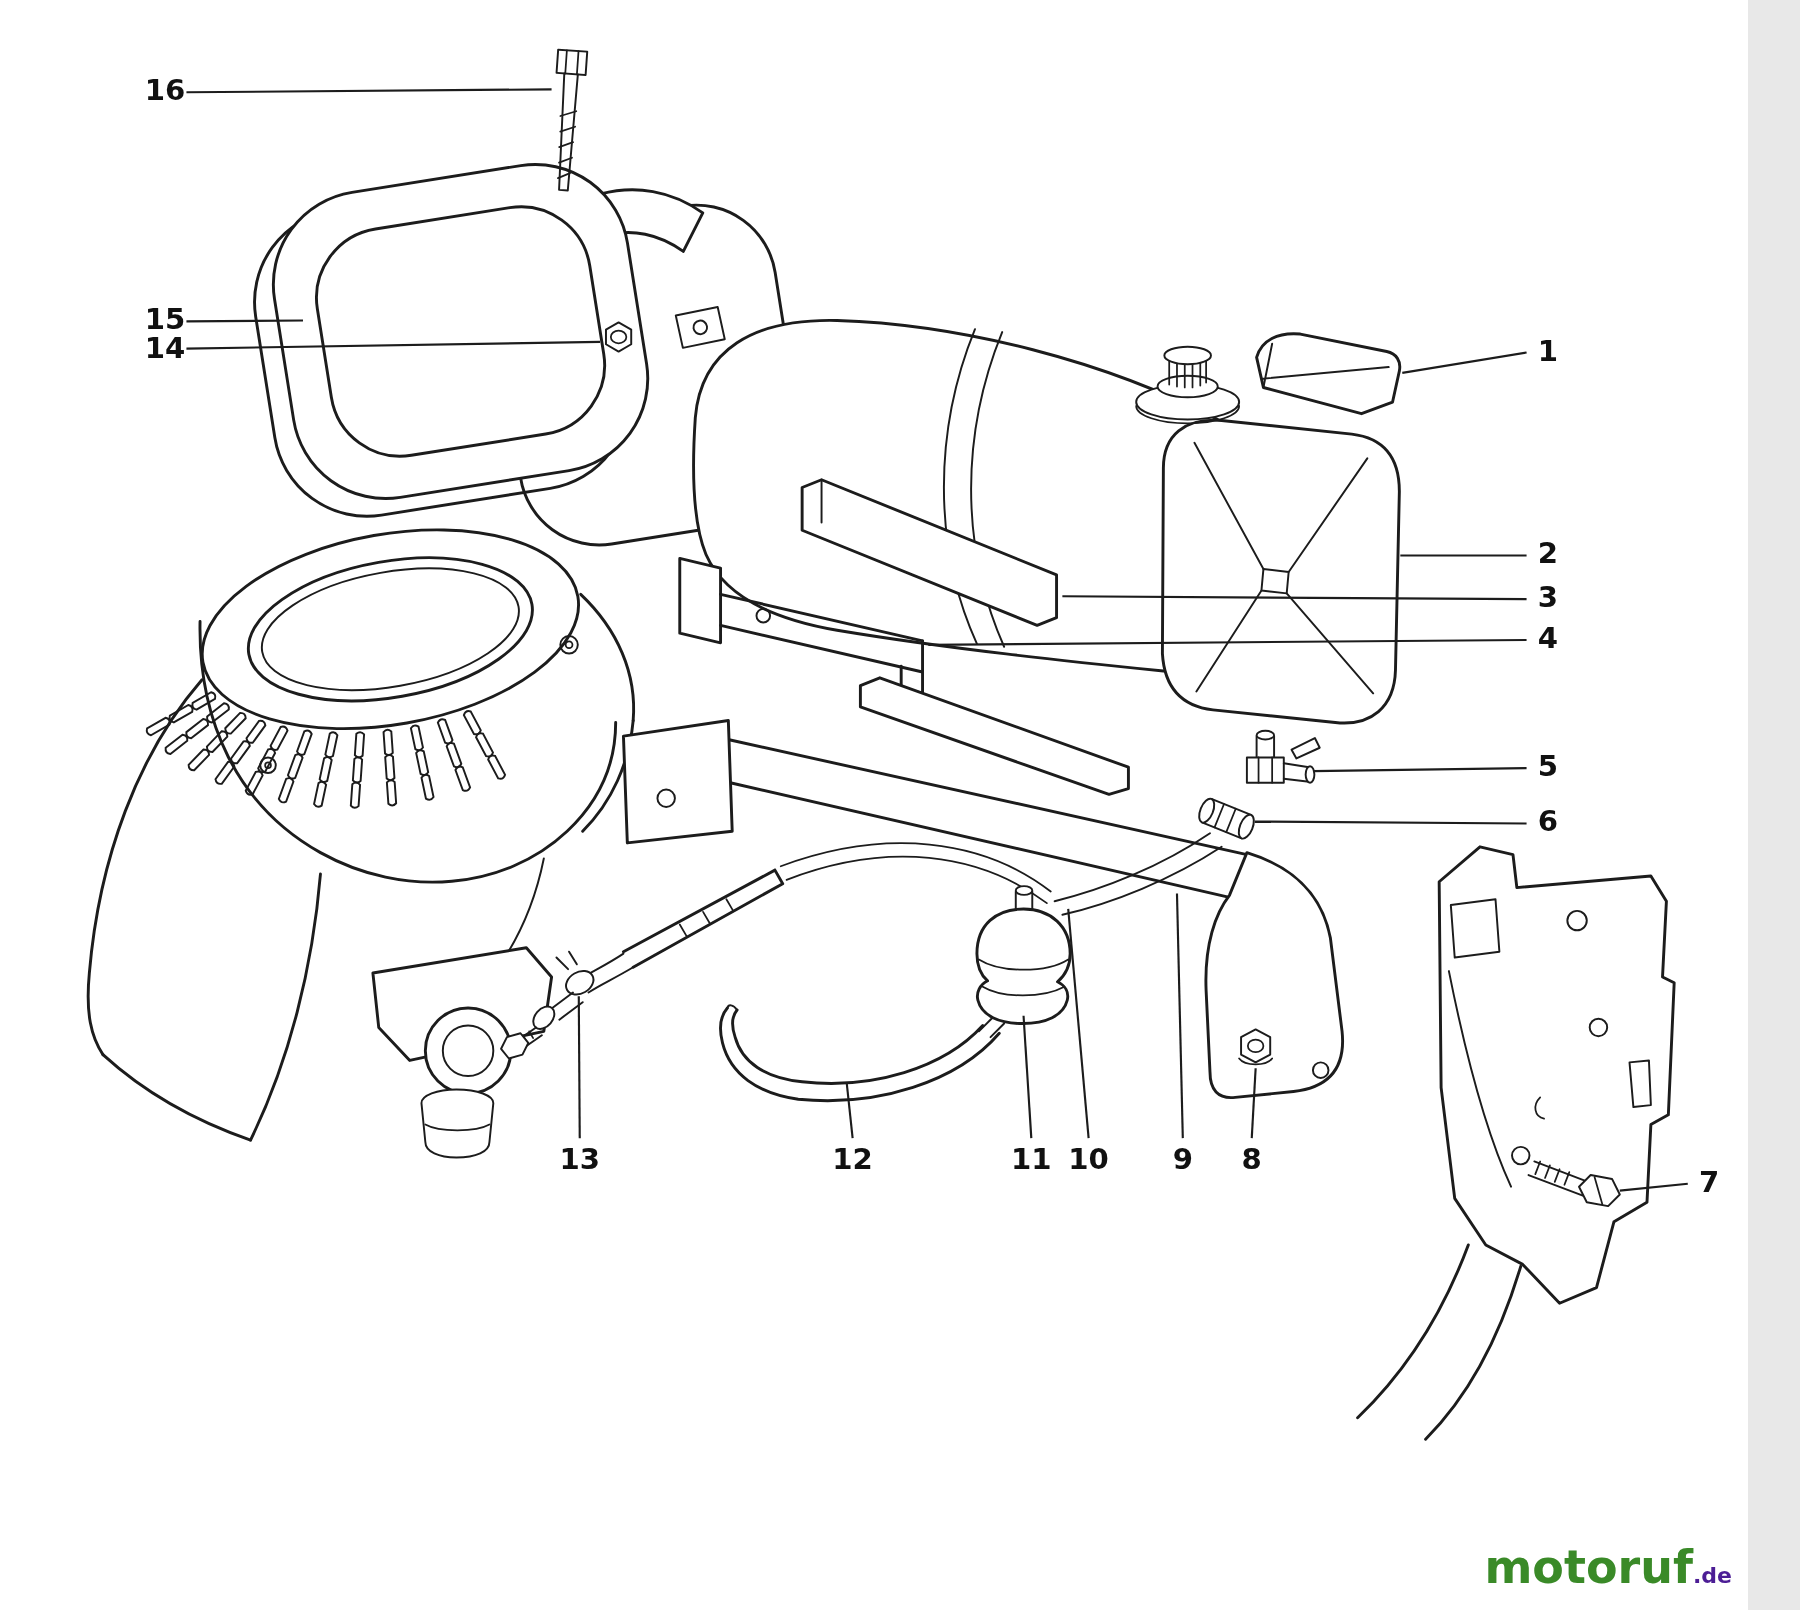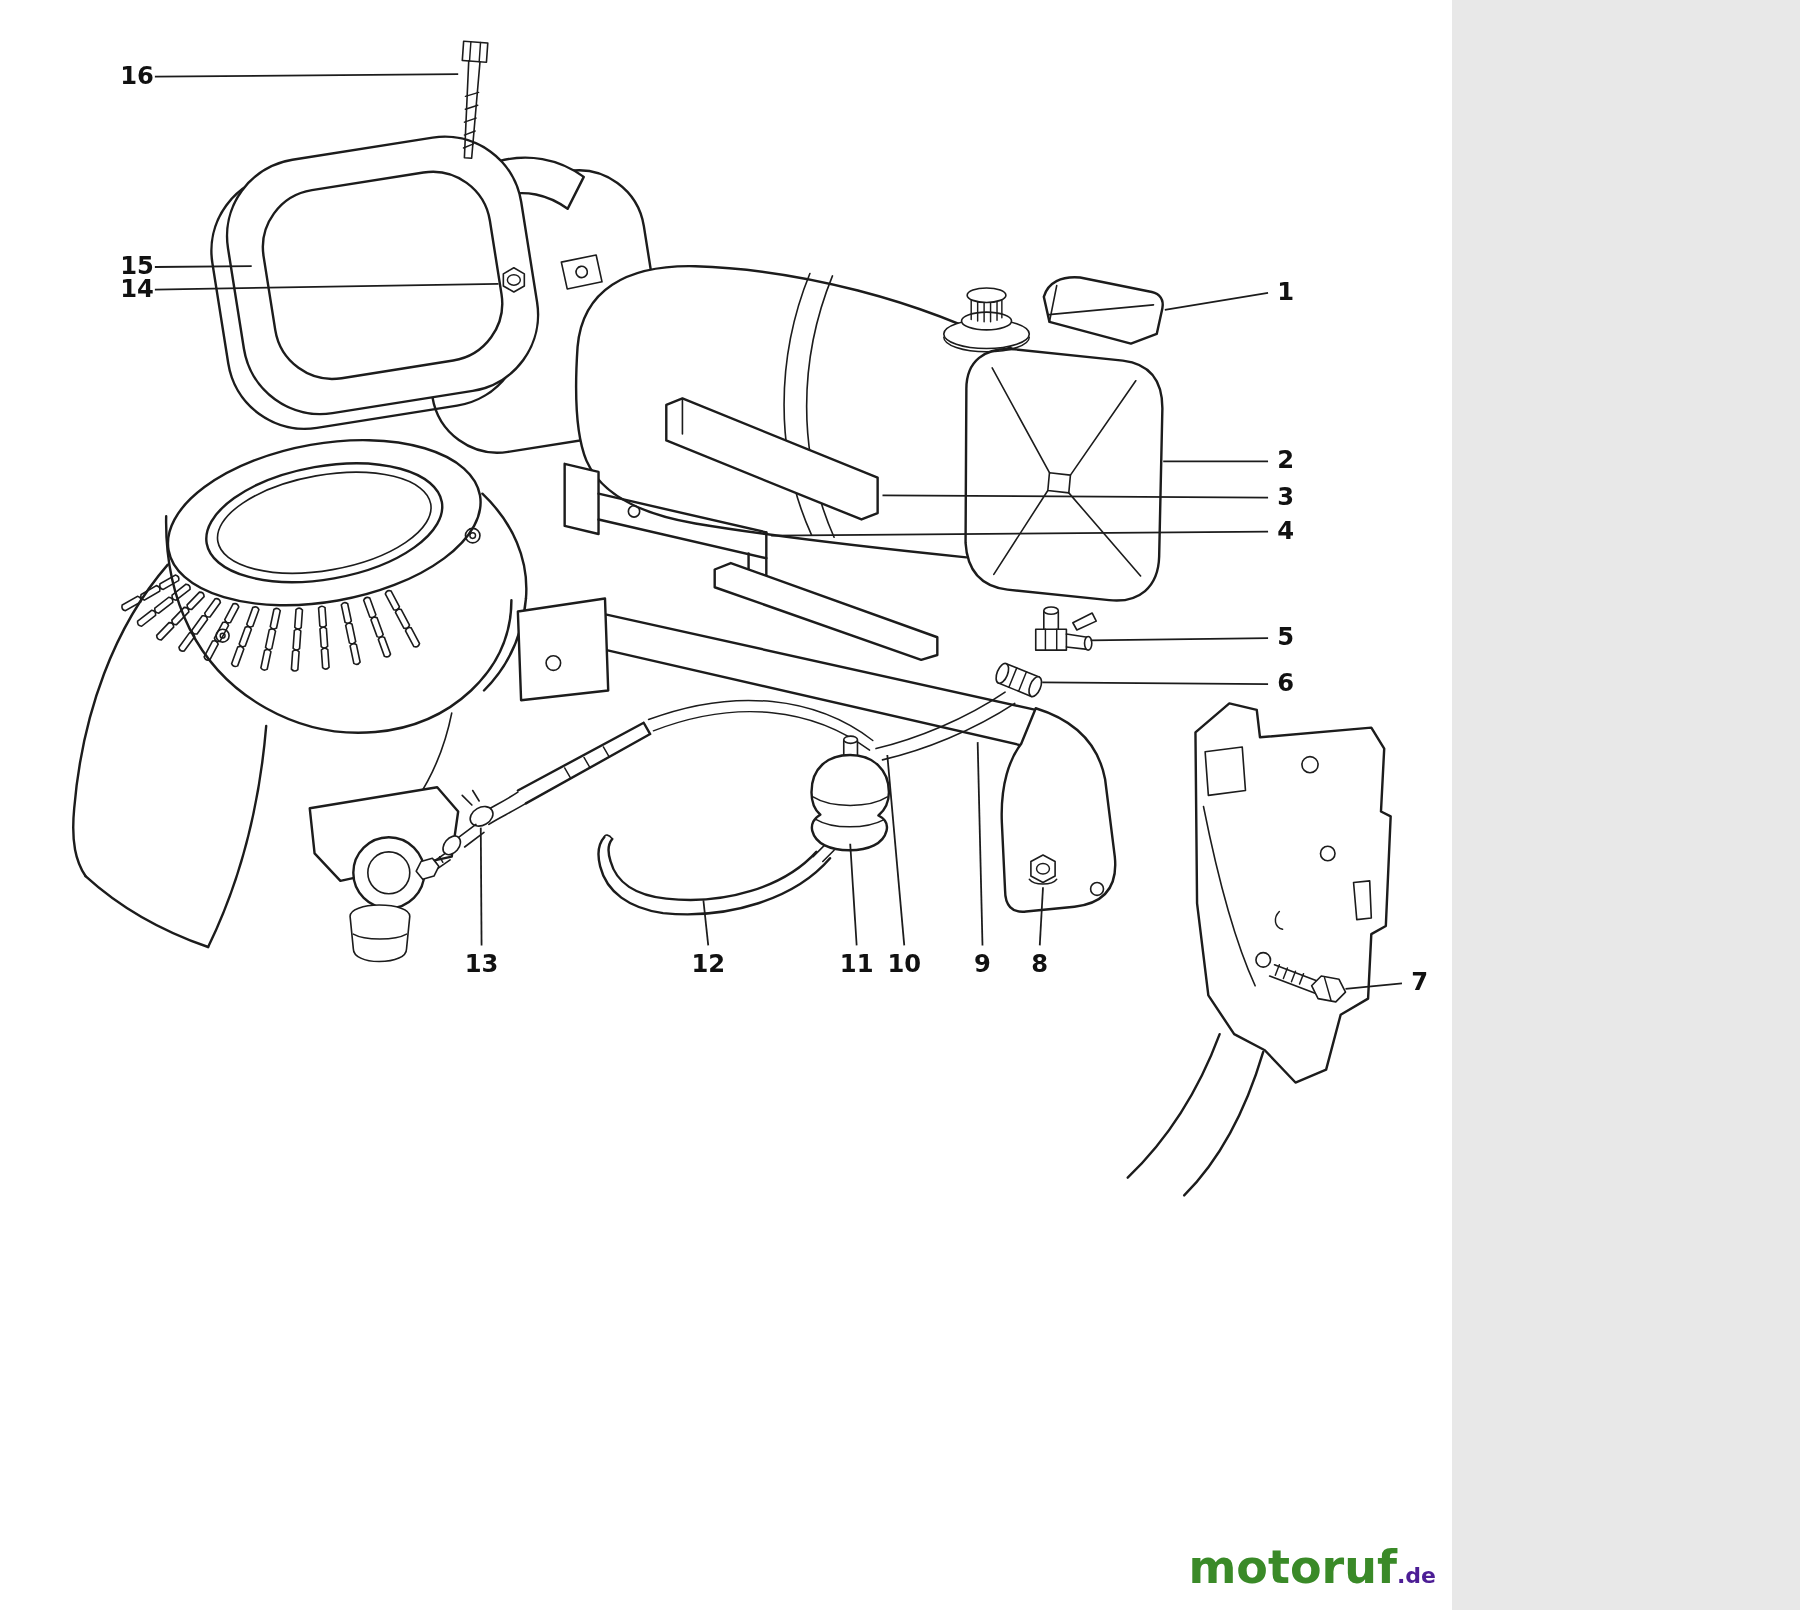--- a/index.html
+++ b/index.html
@@ -1,16 +1,16 @@
 <!DOCTYPE html>
 <html><head>
 <meta charset="utf-8">
 <style>
   html,body{margin:0;padding:0;background:#e8e8e8;}
-  .canvas{position:relative;width:1452px;height:1610px;background:#ffffff;overflow:hidden;
+  .canvas{position:relative;width:1748px;height:1610px;background:#ffffff;overflow:hidden;
           font-family:"DejaVu Sans", sans-serif;}
   svg{position:absolute;inset:0;display:block;}
   .ln  {fill:none;stroke:#1c1c1c;stroke-width:3;stroke-linecap:round;stroke-linejoin:round;}
   .ln2 {fill:none;stroke:#1c1c1c;stroke-width:2;stroke-linecap:round;stroke-linejoin:round;}
   .ln1 {fill:none;stroke:#1c1c1c;stroke-width:1.8;stroke-linecap:round;stroke-linejoin:round;}
   .wfill{fill:#ffffff;stroke:#1c1c1c;stroke-width:3;stroke-linejoin:round;}
   .wfill2{fill:#ffffff;stroke:#1c1c1c;stroke-width:2;stroke-linejoin:round;}
   .solidw{fill:#ffffff;stroke:none;}
   .leader{stroke:#1c1c1c;stroke-width:2.2;}
   .callout{font:bold 30px "DejaVu Sans", sans-serif;fill:#111;dominant-baseline:middle;}

